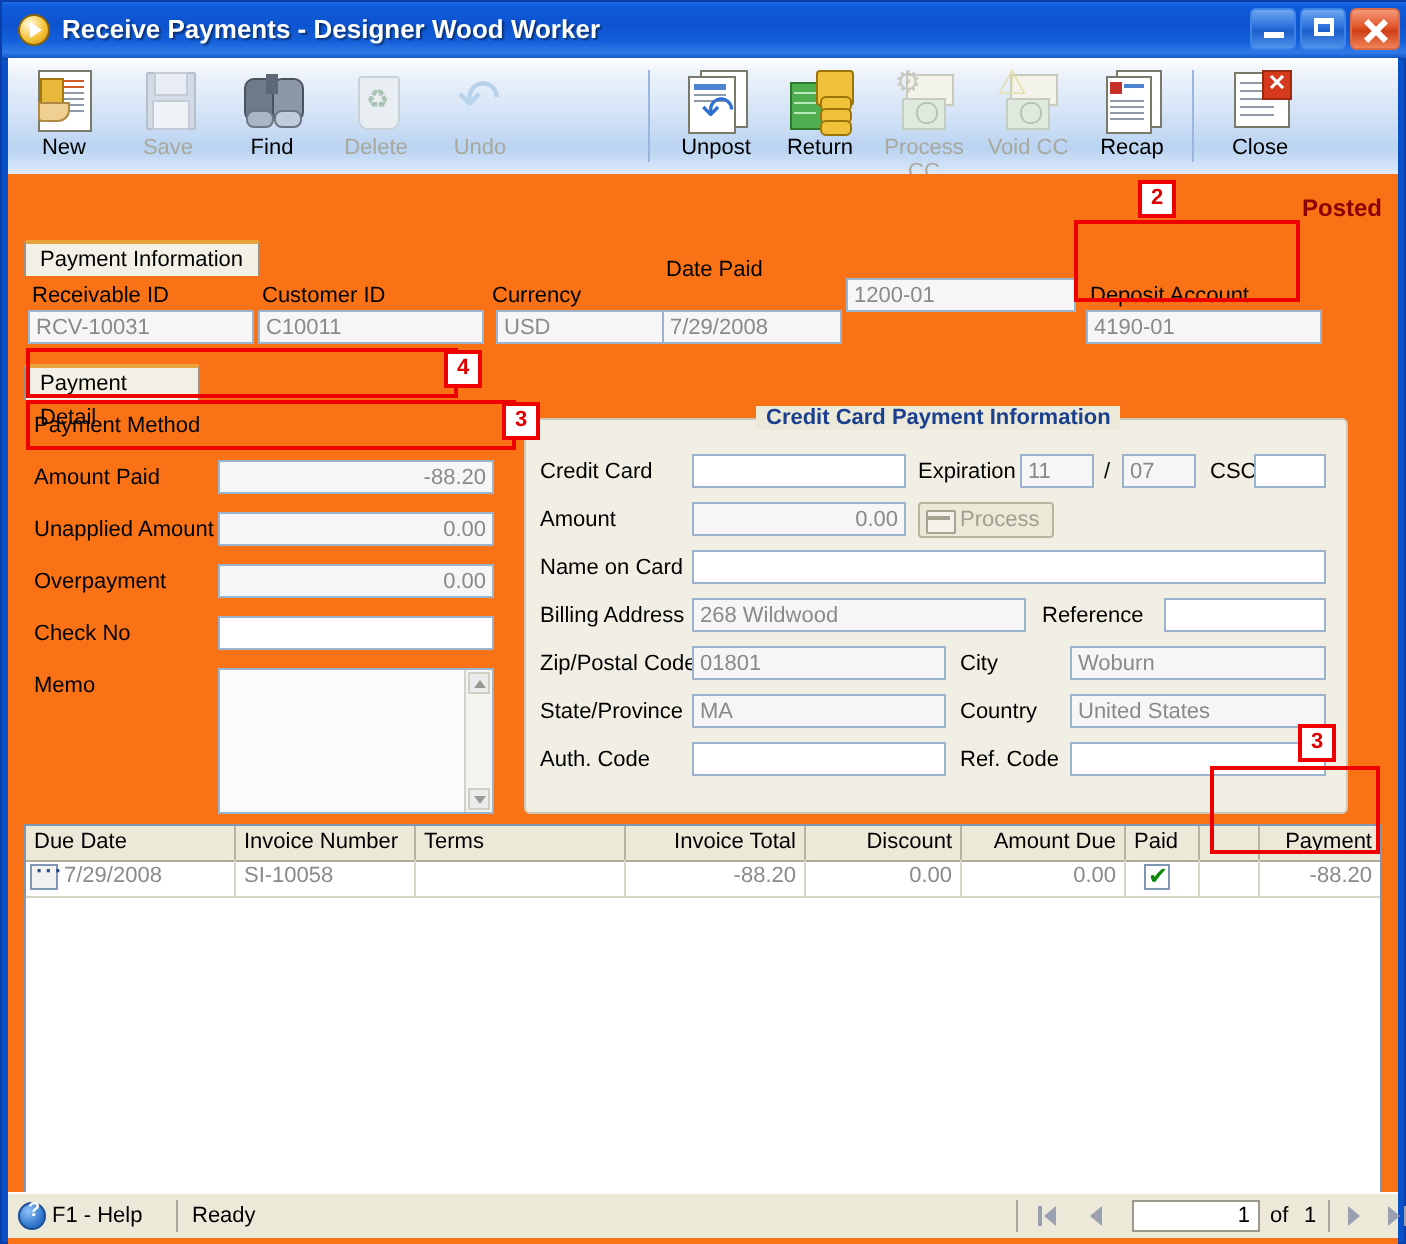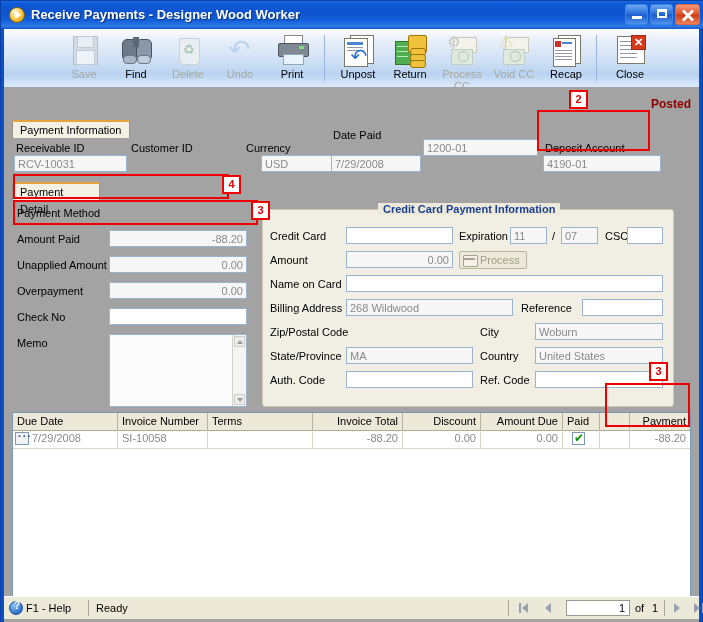--- a/index.html
+++ b/index.html
@@ -39,21 +39,21 @@
   .tbtn .lb{font-size:11px;color:#000;line-height:12px;margin-top:2px;font-family:"Liberation Sans",sans-serif;}
   .tbtn.dis .lb{color:#a8a89c;}
   .tsep{position:absolute;top:6px;width:1px;height:46px;background:#9ab6dd;}
 
   
   .pg{position:absolute;background:#fff;border:1px solid #7a7a6a;}
   .ln{position:absolute;background:#8f99a8;height:1px;}
   .blue{background:#4d83d0 !important;}
 
   
-  .panel{position:absolute;left:0;top:58px;width:695px;height:536px;background:#a3a3a3;}
+  .panel{position:absolute;left:0;top:58px;width:695px;height:536px;background:#f97316;}
   .posted{position:absolute;right:8px;top:10px;font-size:12px;font-weight:bold;color:#8b0000;}
 
   .tab{position:absolute;height:18px;line-height:17px;padding:0 7px;box-sizing:border-box;
     background:#f3f1e6;border:1px solid #9a9384;border-bottom:none;border-top:2px solid #e8a33d;
     font-size:11px;border-radius:2px 2px 0 0;}
   .flabel{position:absolute;font-size:11px;color:#000;white-space:nowrap;text-align:right;}
   .fin{position:absolute;box-sizing:border-box;background:#f6f6f6;border:1px solid #9cb3cd;
     font-size:11px;color:#8a8a8a;padding:1px 3px;line-height:14px;height:17px;overflow:hidden;white-space:nowrap;}
   .fin.r{text-align:right;}
   .fin.wht{background:#ffffff;}
@@ -134,20 +134,34 @@
       <div class="wbtn close">
           <span class="g"></span>
         </div>
     </div>
   </div>
 
   <div class="client">
 
     <div class="toolbar">
 
+      <div class="tbtn" style="left:2px">
+        <div class="ic">
+          <span class="pg" style="left:4px;top:1px;width:25px;height:29px"></span>
+          <span class="ln" style="left:15px;top:6px;width:12px;background:#d05a2a"></span>
+          <span class="ln" style="left:15px;top:9px;width:12px;background:#d05a2a"></span>
+          <span class="ln" style="left:15px;top:12px;width:12px;background:#8f99a8"></span>
+          <span class="ln" style="left:15px;top:15px;width:12px;background:#8f99a8"></span>
+          <span class="ln" style="left:15px;top:18px;width:12px;background:#8f99a8"></span>
+          <span class="ln" style="left:15px;top:21px;width:12px;background:#8f99a8"></span>
+          <span style="position:absolute;left:5px;top:5px;width:10px;height:11px;background:#e8b93c;border:1px solid #a8770c"></span>
+          <span style="position:absolute;left:4px;top:17px;width:14px;height:8px;background:#f0cf92;border:1px solid #b08a44;border-radius:0 0 6px 2px"></span>
+        </div>
+        <div class="lb">New</div>
+      </div>
 
       <div class="tbtn dis" style="left:54px">
         <div class="ic">
           <span style="position:absolute;left:6px;top:2px;width:23px;height:27px;background:#d3dbe6;border:1px solid #b6bfcc;border-radius:1px"></span>
           <span style="position:absolute;left:10px;top:2px;width:15px;height:10px;background:#e9eef5;border:1px solid #c3cbd6"></span>
           <span style="position:absolute;left:9px;top:16px;width:17px;height:13px;background:#eff2f7;border:1px solid #c3cbd6"></span>
         </div>
         <div class="lb">Save</div>
       </div>
 
@@ -170,29 +184,20 @@
         <div class="lb">Delete</div>
       </div>
 
       <div class="tbtn dis" style="left:210px">
         <div class="ic">
           <span style="position:absolute;left:4px;top:5px;width:25px;height:20px;color:#b7d2ea;font-size:26px;line-height:20px;text-align:center">↶</span>
         </div>
         <div class="lb">Undo</div>
       </div>
 
-      <div class="tbtn" style="left:262px">
-        <div class="ic">
-          <span style="position:absolute;left:9px;top:1px;width:17px;height:9px;background:#fff;border:1px solid #8a8a8a"></span>
-          <span style="position:absolute;left:3px;top:9px;width:29px;height:12px;background:#7f8893;border:1px solid #4c545e;border-radius:2px"></span>
-          <span style="position:absolute;left:24px;top:12px;width:5px;height:3px;background:#7ce07c"></span>
-          <span style="position:absolute;left:8px;top:20px;width:19px;height:9px;background:#e8f2fb;border:1px solid #8fa6bb"></span>
-        </div>
-        <div class="lb">Print</div>
-      </div>
 
       <div class="tsep" style="left:320px"></div>
 
       <div class="tbtn" style="left:328px">
         <div class="ic">
           <span class="pg" style="left:9px;top:1px;width:22px;height:27px"></span>
           <span class="pg" style="left:3px;top:4px;width:22px;height:27px"></span>
           <span class="ln blue" style="left:6px;top:8px;width:16px;height:3px"></span>
           <span class="ln" style="left:6px;top:13px;width:16px"></span>
           <span class="ln" style="left:6px;top:16px;width:16px"></span>
@@ -268,23 +273,24 @@
     <div class="panel">
 
       <div class="posted">Posted</div>
 
       <div class="tab" style="left:8px;top:33px;width:118px;">Payment Information</div>
 
       <div class="flabel" style="left:12px;top:55px">Receivable ID</div>
       <div class="fin" style="left:10px;top:68px;width:113px">RCV-10031</div>
 
       <div class="flabel" style="left:127px;top:55px">Customer ID</div>
+      <div class="fin" style="left:125px;top:68px;width:113px">C10011</div>
 
       <div class="flabel" style="left:242px;top:55px">Currency</div>
-      <div class="fin" style="left:257px;top:68px;width:85px">USD</div>
+      <div class="fin" style="left:244px;top:68px;width:85px">USD</div>
 
       <div class="flabel" style="left:329px;top:42px">Date Paid</div>
       <div class="fin" style="left:327px;top:68px;width:90px">7/29/2008</div>
 
       <div class="flabel" style="left:421px;top:55px">A/R Receive</div>
       <div class="fin" style="left:419px;top:52px;width:115px">1200-01</div>
 
       <div class="flabel" style="left:541px;top:55px">Deposit Account</div>
       <div class="fin" style="left:539px;top:68px;width:118px">4190-01</div>
 
@@ -333,20 +339,21 @@
 
       <div class="flabel" style="left:266px;top:191px">Name on Card</div>
       <div class="fin wht" style="left:342px;top:188px;width:317px"></div>
 
       <div class="flabel" style="left:266px;top:215px">Billing Address</div>
       <div class="fin" style="left:342px;top:212px;width:167px">268 Wildwood</div>
       <div class="flabel" style="left:517px;top:215px">Reference</div>
       <div class="fin wht" style="left:578px;top:212px;width:81px"></div>
 
       <div class="flabel" style="left:266px;top:239px">Zip/Postal Code</div>
+      <div class="fin" style="left:342px;top:236px;width:127px">01801</div>
       <div class="flabel" style="left:476px;top:239px">City</div>
       <div class="fin" style="left:531px;top:236px;width:128px">Woburn</div>
 
       <div class="flabel" style="left:266px;top:263px">State/Province</div>
       <div class="fin" style="left:342px;top:260px;width:127px">MA</div>
       <div class="flabel" style="left:476px;top:263px">Country</div>
       <div class="fin" style="left:531px;top:260px;width:128px">United States</div>
 
       <div class="flabel" style="left:266px;top:287px">Auth. Code</div>
       <div class="fin wht" style="left:342px;top:284px;width:127px"></div>

